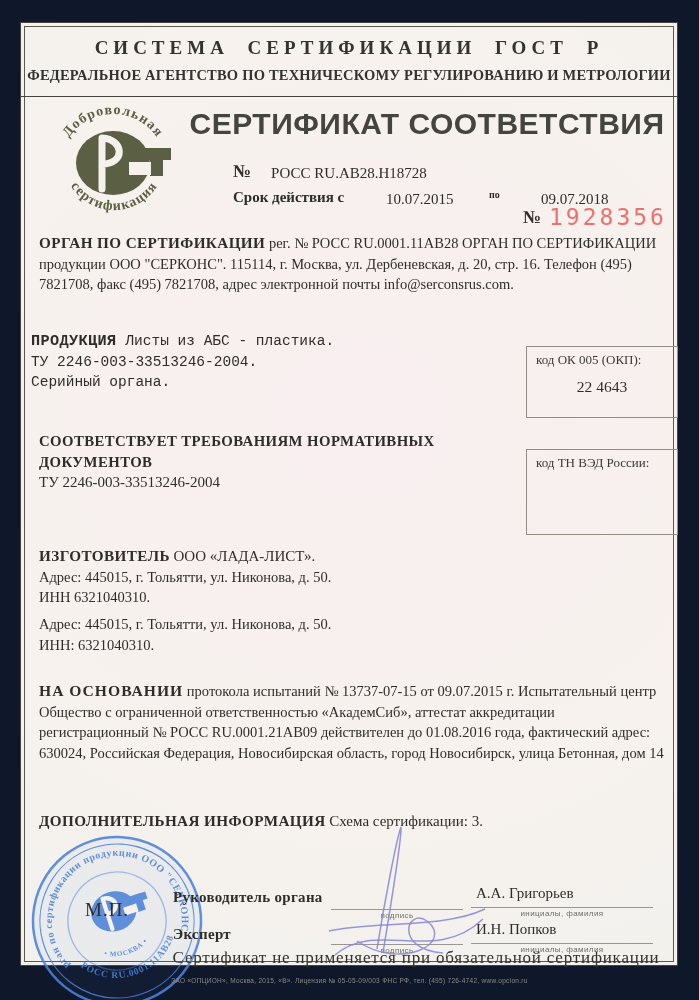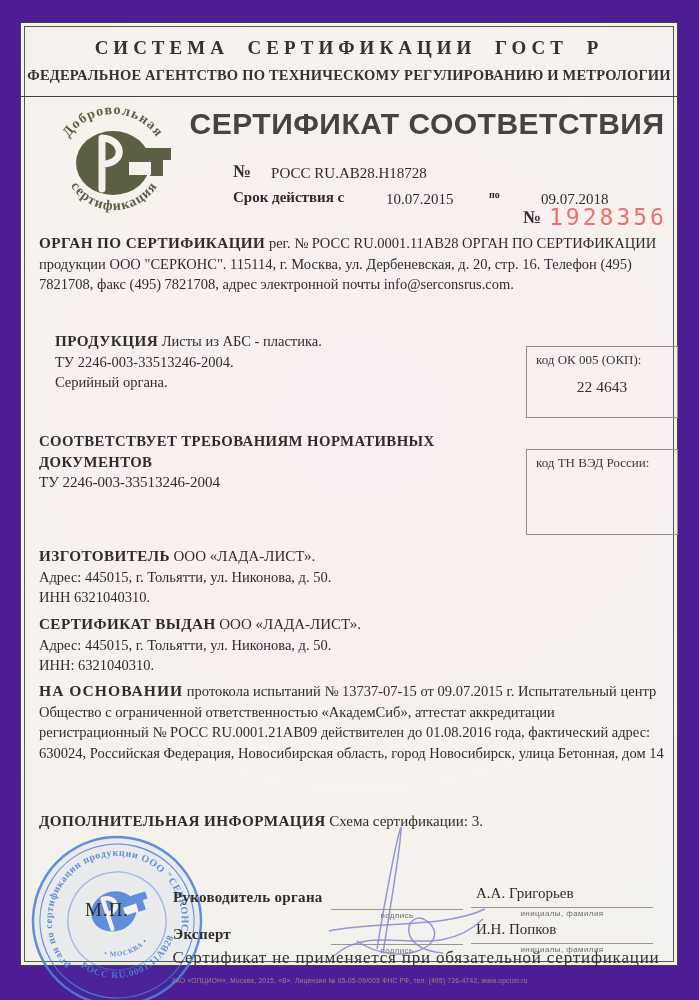--- a/index.html
+++ b/index.html
@@ -1,18 +1,18 @@
 <!DOCTYPE html>
 <html style="--paper: #f7f1ee; --ink: #2e2c28; --logo-olive: #5b6044; --serial-red: #ee6f6d; --stamp-blue: #4b82d8; --sig-blue: #8585d6;"><head>
 <meta charset="utf-8">
 <style>
   html,body{margin:0;padding:0;}
   .page{
     position:relative;width:699px;height:1000px;overflow:hidden;
-    background:#4c1d95;
+    background:#0f172a;
     font-family:"Liberation Serif",serif;
     color:var(--ink,#2e2c28);
   }
   .abs{position:absolute;}
   .cert{
     position:absolute;left:20px;top:22px;width:656px;height:942px;
     border:1.5px solid #44433f;
     background:radial-gradient(ellipse 120% 75% at 52% 42%, #f9eef0 0%, #f7f2ee 52%, #f0f1ec 100%);
   }
   .cert-inner-border{position:absolute;inset:3px;border:1px solid #5a584f;pointer-events:none;}
@@ -93,21 +93,21 @@
     <span class="abs" style="left:520px;top:168px;font-size:15px;">09.07.2018</span>
 
     <span class="abs num-label" style="left:502px;top:184px;">№</span>
     <span class="abs serial-num" style="left:528px;top:181px;">1928356</span>
 
     <div class="abs para" style="left:18px;top:210px;width:624px;">
       <b class="lbl">ОРГАН ПО СЕРТИФИКАЦИИ</b>
       <span>рег. № РОСС RU.0001.11АВ28 ОРГАН ПО СЕРТИФИКАЦИИ продукции ООО "СЕРКОНС". 115114, г. Москва, ул. Дербеневская, д. 20, стр. 16. Телефон (495) 7821708, факс (495) 7821708, адрес электронной почты info@serconsrus.com.</span>
     </div>
 
-    <div class="abs para" style="left:34px;top:308px;width:470px;">
+    <div class="abs para" style="left:10px;top:308px;width:470px;font-family:Liberation Mono, monospace;">
       <div>
         <b class="lbl">ПРОДУКЦИЯ</b>
         <span>Листы из АБС - пластика.</span>
       </div>
       <div>ТУ 2246-003-33513246-2004.</div>
       <div>Серийный органа.</div>
     </div>
 
     <div class="abs code-box" style="left:505px;top:323px;width:150px;height:70px;">
       <div class="cb-label">код ОК 005 (ОКП):</div>
@@ -127,24 +127,20 @@
     <div class="abs para" style="left:18px;top:523px;width:500px;">
       <div>
         <b class="lbl">ИЗГОТОВИТЕЛЬ</b>
         <span style="font-size:15px;">ООО «ЛАДА-ЛИСТ».</span>
       </div>
       <div>Адрес: 445015, г. Тольятти, ул. Никонова, д. 50.</div>
       <div>ИНН 6321040310.</div>
     </div>
 
     <div class="abs para" style="left:18px;top:591px;width:500px;">
-      <div>
-        <b class="lbl">СЕРТИФИКАТ ВЫДАН</b>
-        <span style="font-size:15px;">ООО «ЛАДА-ЛИСТ».</span>
-      </div>
       <div>Адрес: 445015, г. Тольятти, ул. Никонова, д. 50.</div>
       <div>ИНН: 6321040310.</div>
     </div>
 
     <div class="abs para" style="left:18px;top:658px;width:626px;">
       <b class="lbl-sp">НА ОСНОВАНИИ</b>
       <span>протокола испытаний № 13737-07-15 от 09.07.2015 г. Испытательный центр Общество с ограниченной ответственностью «АкадемСиб», аттестат аккредитации регистрационный № РОСС RU.0001.21АВ09 действителен до 01.08.2016 года, фактический адрес: 630024, Российская Федерация, Новосибирская область, город Новосибирск, улица Бетонная, дом 14</span>
     </div>
 
     <div class="abs para" style="left:18px;top:788px;width:600px;">

